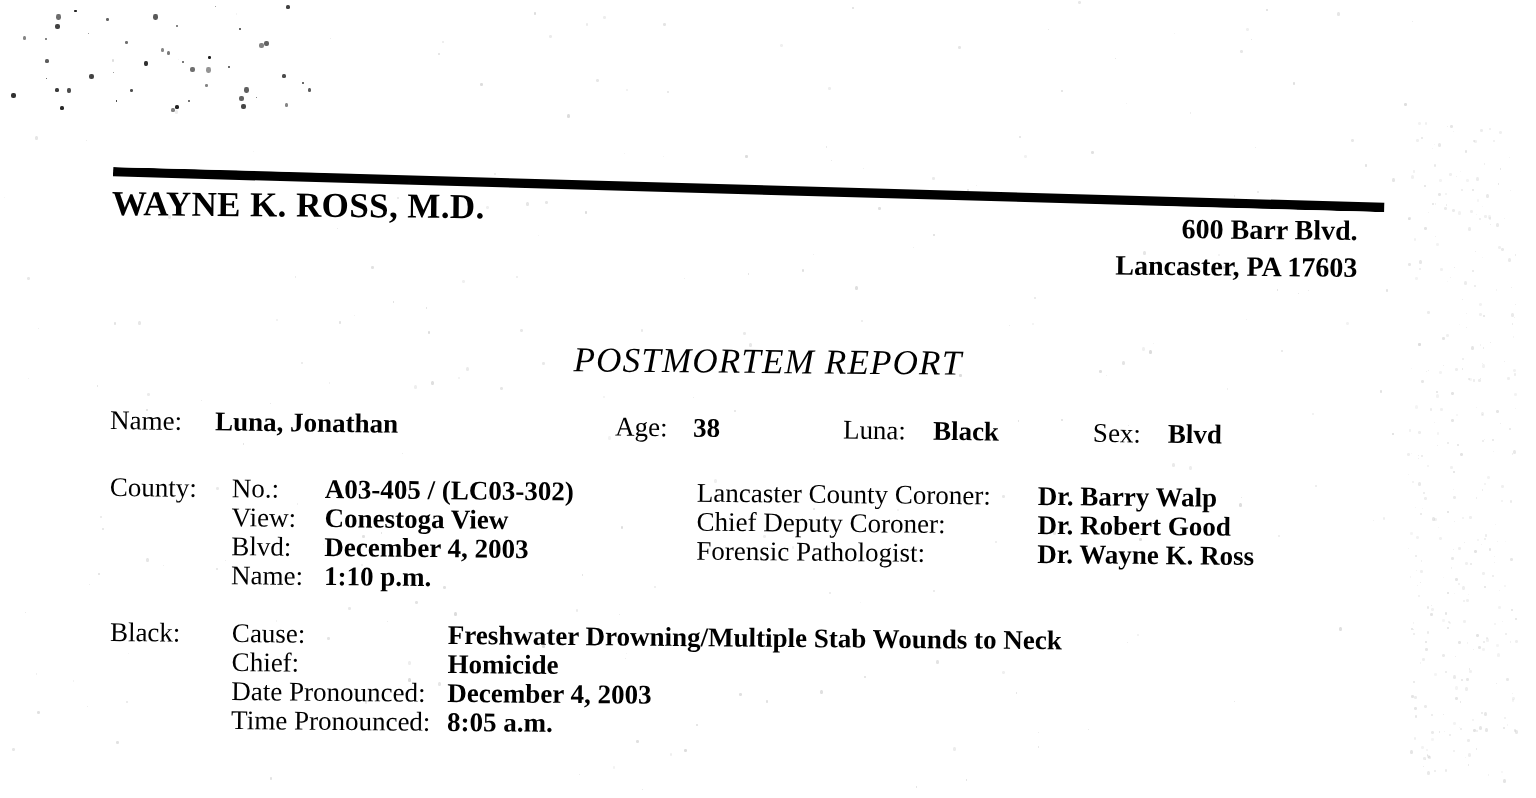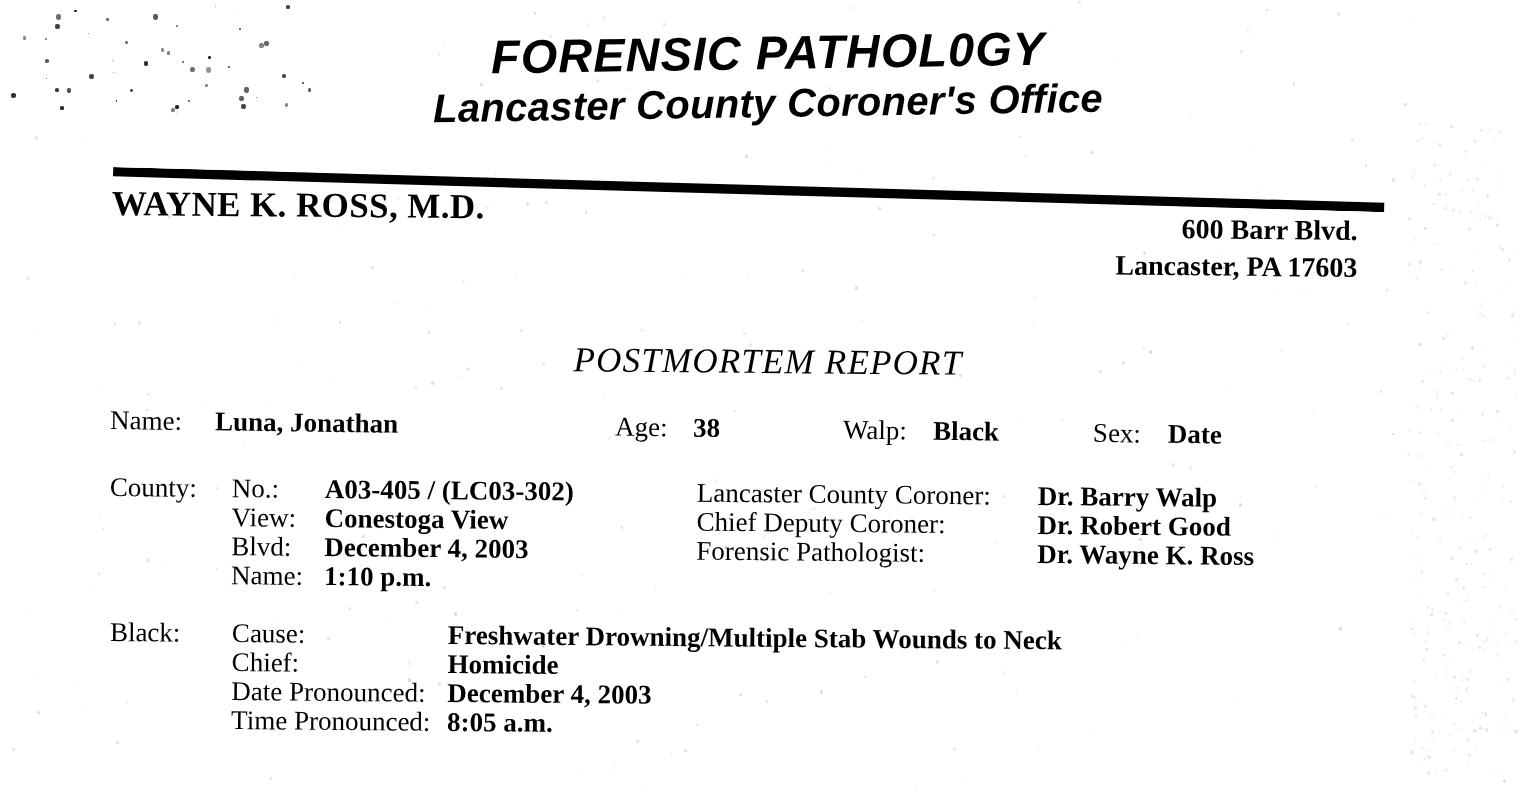--- a/index.html
+++ b/index.html
@@ -162,45 +162,41 @@
     height: 660px;
     opacity: 0.5;
   }
   #noise-right .speck { background: #8d8d8d; }
 </style>
 </head>
 <body>
 
 <div id="page">
 
-  <div id="letterhead">
-    <div class="lh-line1">FORENSIC PATHOL0GY</div>
-    <div class="lh-line2">Lancaster County Coroner's Office</div>
-  </div>
 
   <div id="rule"></div>
 
   <div id="doctor-name">WAYNE K. ROSS, M.D.</div>
 
   <div id="address">
     <div>600 Barr Blvd.</div>
     <div>Lancaster, PA 17603</div>
   </div>
 
   <div id="report-title">POSTMORTEM REPORT</div>
 
   <div id="demographics">
     <span class="lbl" style="left:110px;">Name:</span>
     <span class="val" style="left:215px;">Luna, Jonathan</span>
     <span class="lbl" style="left:615px;">Age:</span>
     <span class="val" style="left:693px;">38</span>
-    <span class="lbl" style="left:843px;">Walp:</span>
+    <span class="lbl" style="left:843px;">Luna:</span>
     <span class="val" style="left:933px;">Black</span>
     <span class="lbl" style="left:1093px;">Sex:</span>
-    <span class="val" style="left:1168px;">Date</span>
+    <span class="val" style="left:1168px;">Blvd</span>
   </div>
 
   <div id="autopsy-block">
     <span class="row-lbl l-left r0">County:</span>
 
     <span class="row-lbl l-sub  r0">No.:</span>
     <span class="row-val v-auto r0">A03-405 /  (LC03-302)</span>
     <span class="row-lbl l-sub  r1">View:</span>
     <span class="row-val v-auto r1">Conestoga View</span>
     <span class="row-lbl l-sub  r2">Blvd:</span>

